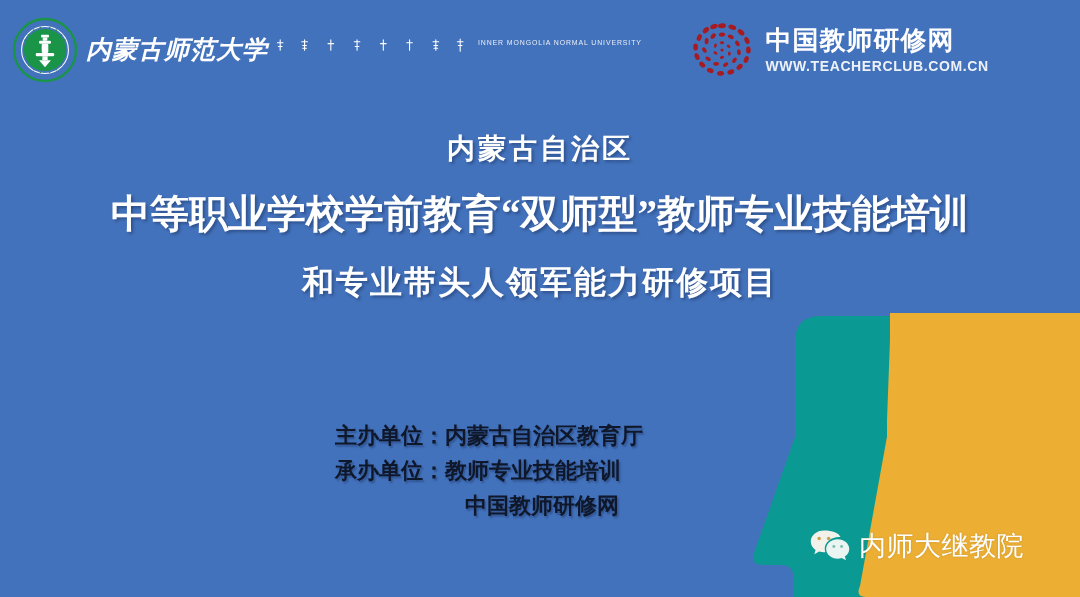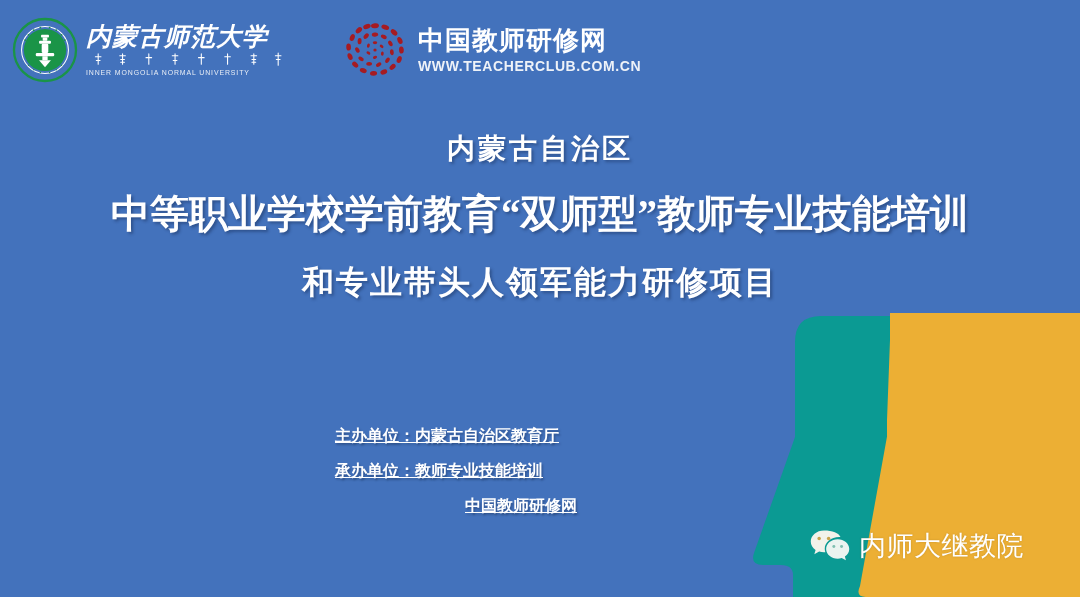--- a/index.html
+++ b/index.html
@@ -44,21 +44,21 @@
     margin-left: 12px;
   }
   .seal {
     width: 66px;
     height: 66px;
     flex: 0 0 auto;
   }
   .univ-wordmark {
     margin-left: 8px;
     display: flex;
-    flex-direction: column;
+    flex-direction: row;
     justify-content: flex-end;
   }
   .univ-cn {
     font-family: "Liberation Serif", serif;
     font-size: 25px;
     font-weight: bold;
     font-style: italic;
     color: #ffffff;
     letter-spacing: 1px;
     line-height: 1.05;
@@ -146,26 +146,25 @@
   .organizers {
     position: absolute;
     left: 335px;
     top: 418px;
     width: 470px;
     text-align: left;
   }
   .org-line {
     font-family: "Liberation Serif", serif;
     font-weight: bold;
-    font-size: 16px;
+    font-size: 22px;
     line-height: 35px;
-    color: #ffffff;
+    color: #0f172a;
     text-shadow: 1.5px 1.5px 2px rgba(20, 40, 80, 0.40);
     white-space: nowrap;
-    text-decoration: underline;
   }
   .org-indent {
     padding-left: 130px;
   }
 
   
   .watermark {
     position: absolute;
     left: 809px;
     top: 528px;

